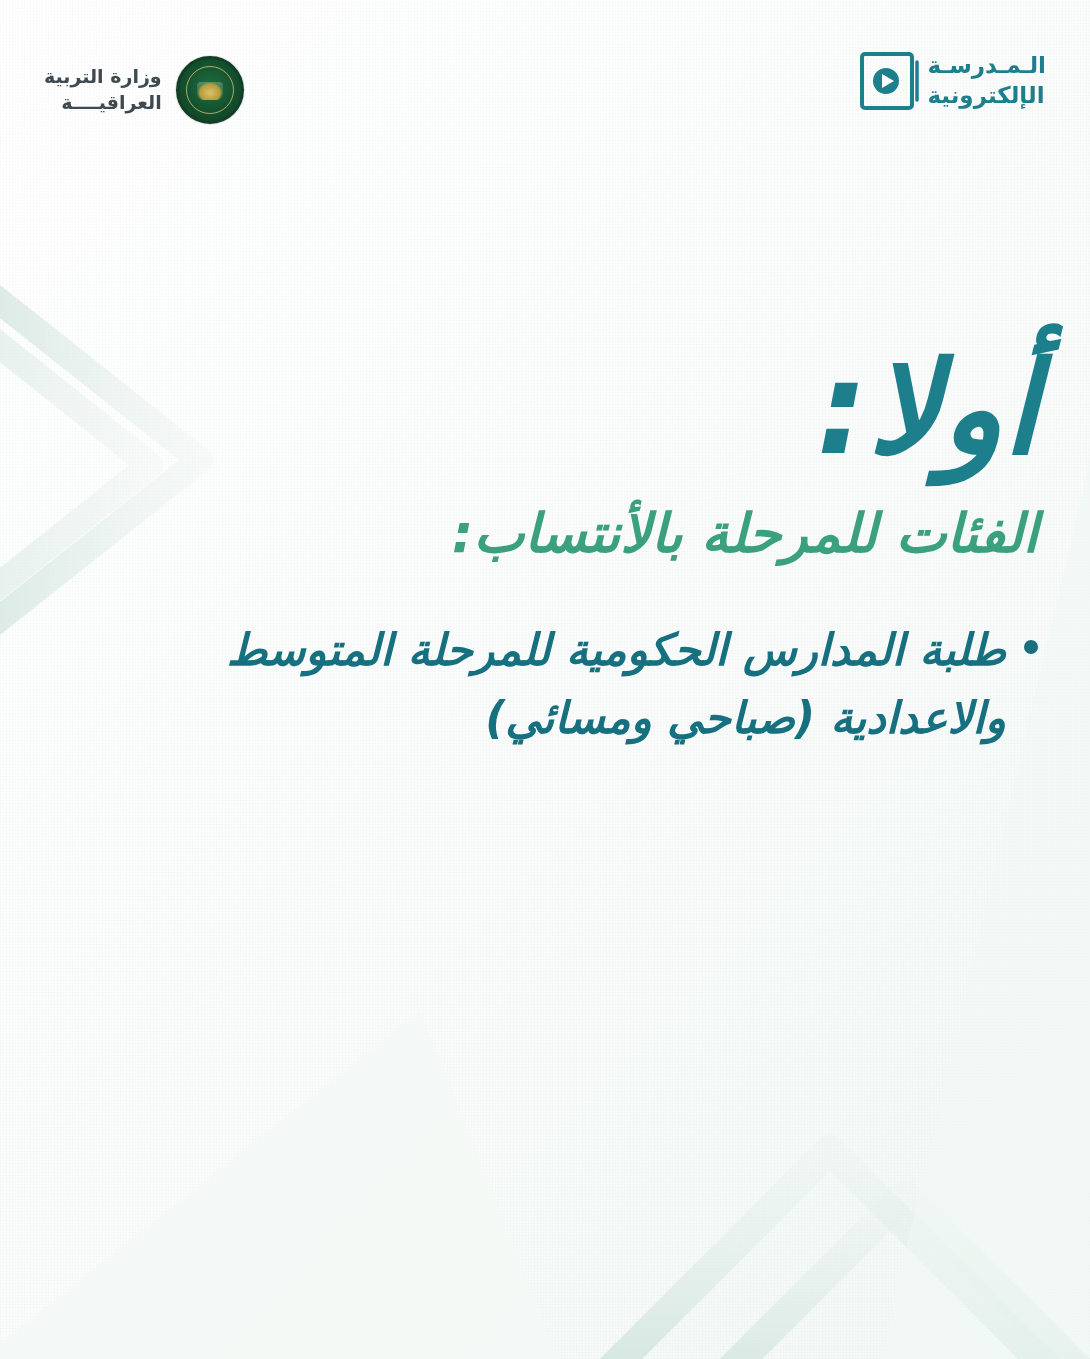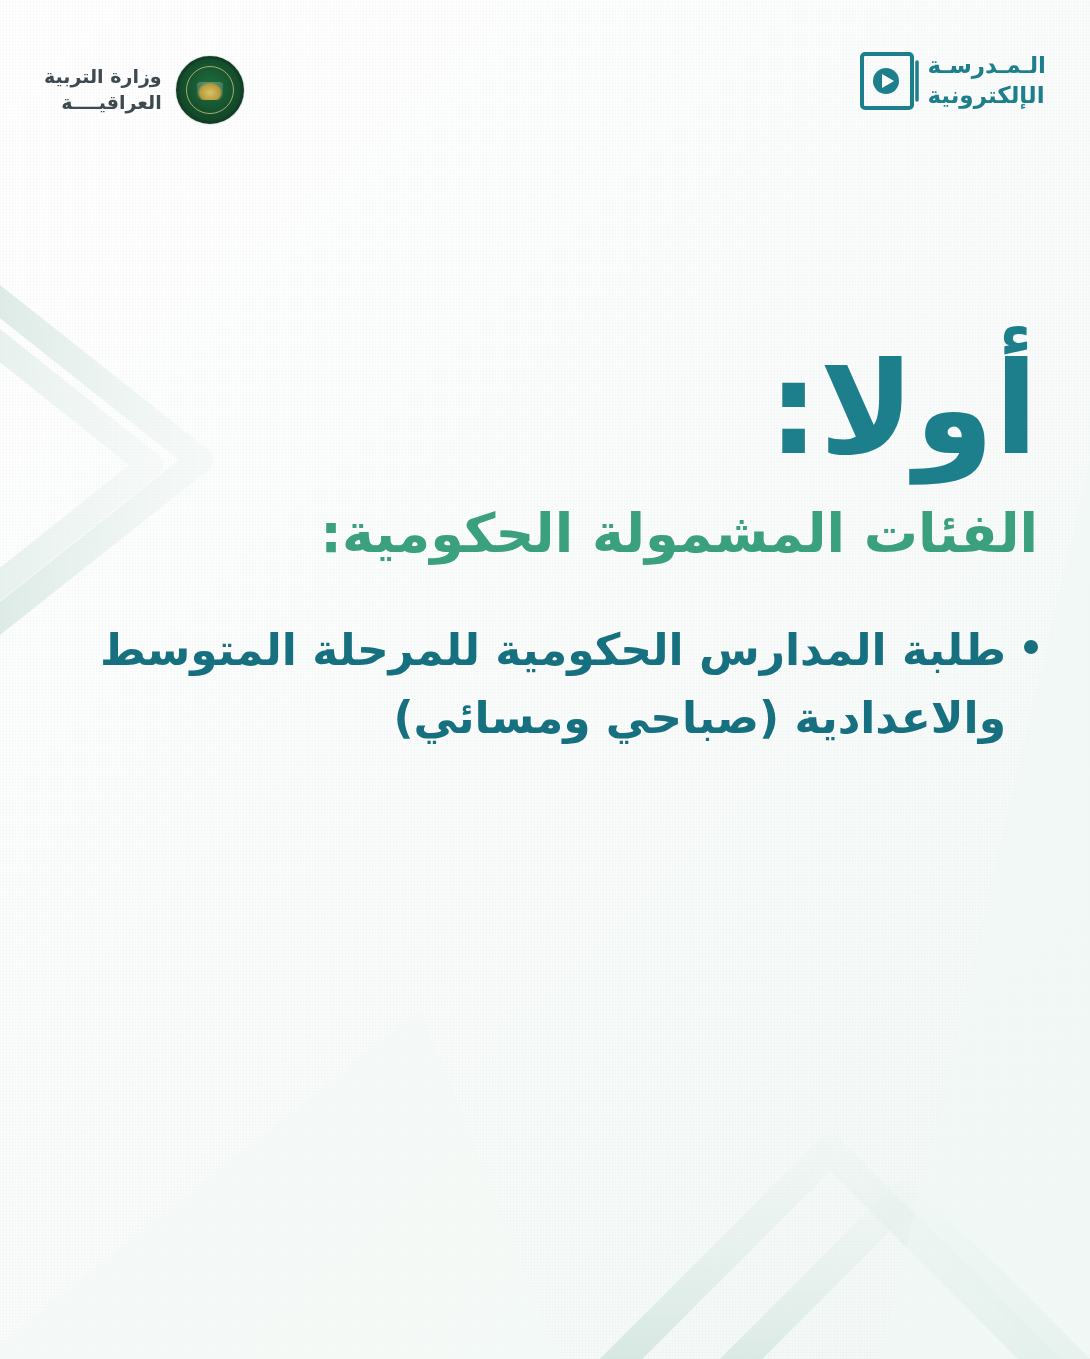--- a/index.html
+++ b/index.html
@@ -128,20 +128,21 @@
   }
 
   
   .content {
     position: absolute;
     top: 340px;
     right: 52px;
     left: 52px;
     text-align: right;
     direction: rtl;
+    font-style: italic;
   }
 
   .title-main {
     font-size: 128px;
     font-weight: 900;
     color: #1e7f8c;
     line-height: 1.08;
     margin: 0 0 22px 0;
     letter-spacing: -1px;
   }
@@ -239,21 +240,21 @@
           <circle cx="26" cy="31" r="13" fill="#1e7f8c"></circle>
           <path d="M 22 24 L 34 31 L 22 38 Z" fill="#ffffff"></path>
         </svg>
       </div>
     </div>
 
   </div>
 
   <div class="content">
     <h1 class="title-main">أولا:</h1>
-    <h2 class="title-sub">الفئات المشمولة الحكومية:</h2>
+    <h2 class="title-sub">الفئات للمرحلة بالأنتساب:</h2>
 
     <ul class="bullets">
       <li class="bullet">
         <span class="bullet-dot"></span>
         <span class="bullet-text">طلبة المدارس الحكومية للمرحلة المتوسط والاعدادية (صباحي ومسائي)</span>
       </li>
     </ul>
   </div>
 
 </div>

